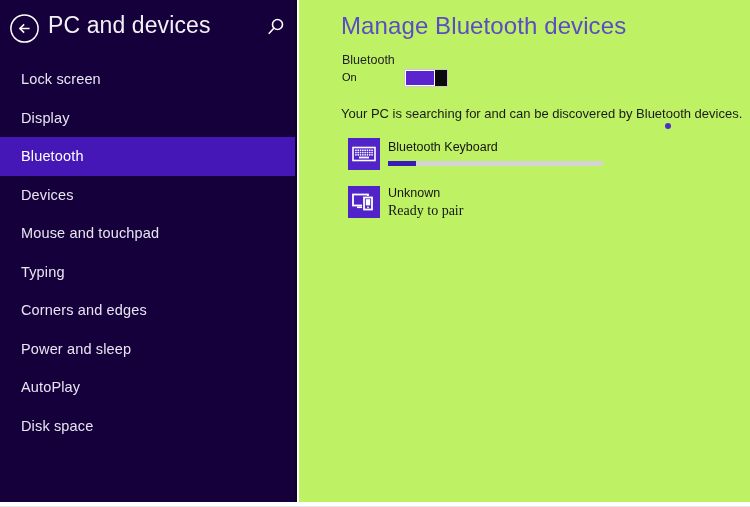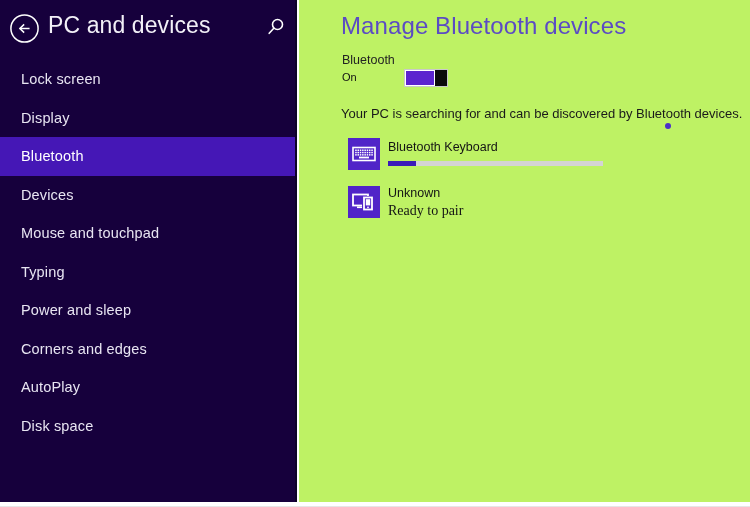--- a/index.html
+++ b/index.html
@@ -292,24 +292,24 @@
         <div class="nav-item">
           <span class="nav-label">Devices</span>
         </div>
         <div class="nav-item">
           <span class="nav-label">Mouse and touchpad</span>
         </div>
         <div class="nav-item">
           <span class="nav-label">Typing</span>
         </div>
         <div class="nav-item">
+          <span class="nav-label">Corners and edges</span>
+        </div>
+        <div class="nav-item">
           <span class="nav-label">Power and sleep</span>
-        </div>
-        <div class="nav-item">
-          <span class="nav-label">Corners and edges</span>
         </div>
         <div class="nav-item">
           <span class="nav-label">AutoPlay</span>
         </div>
         <div class="nav-item">
           <span class="nav-label">Disk space</span>
         </div>
       </div>
     <div id="sidebar-edge"></div>
   </div>

